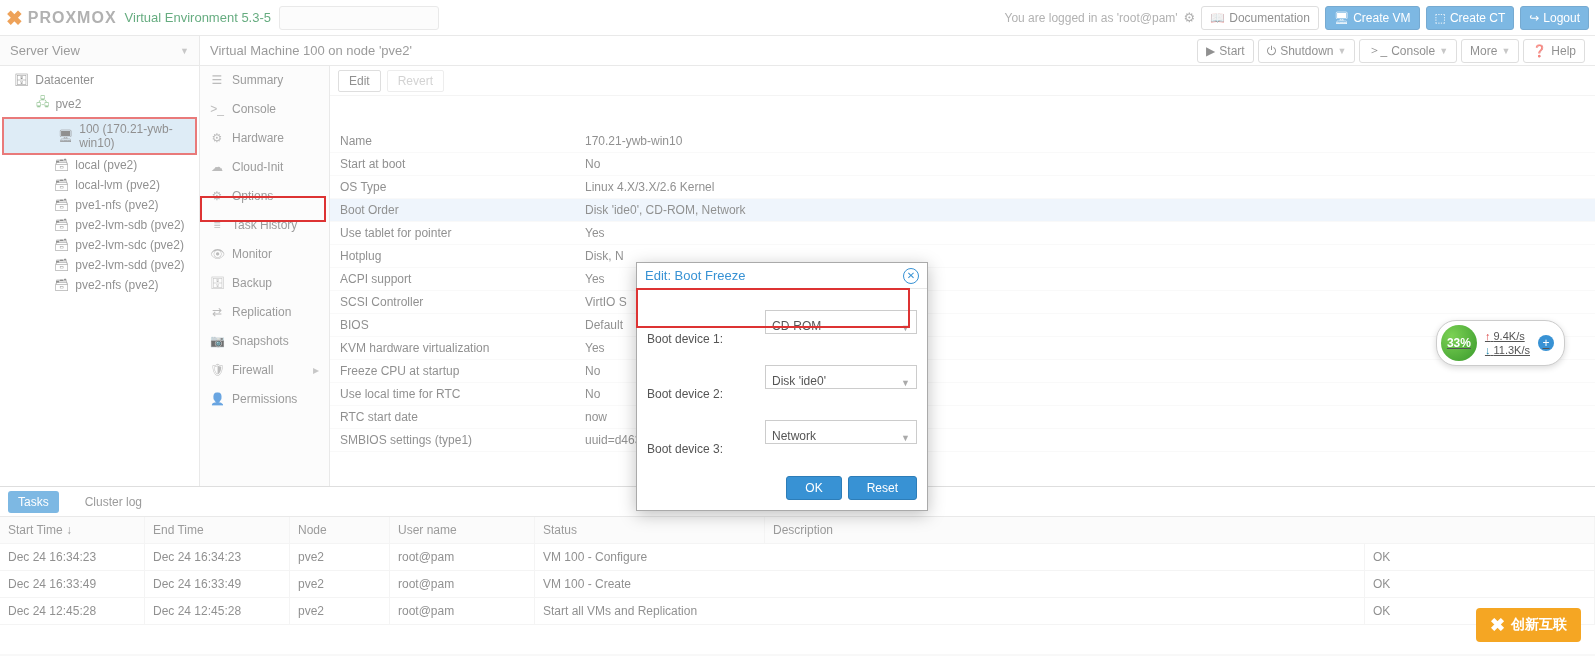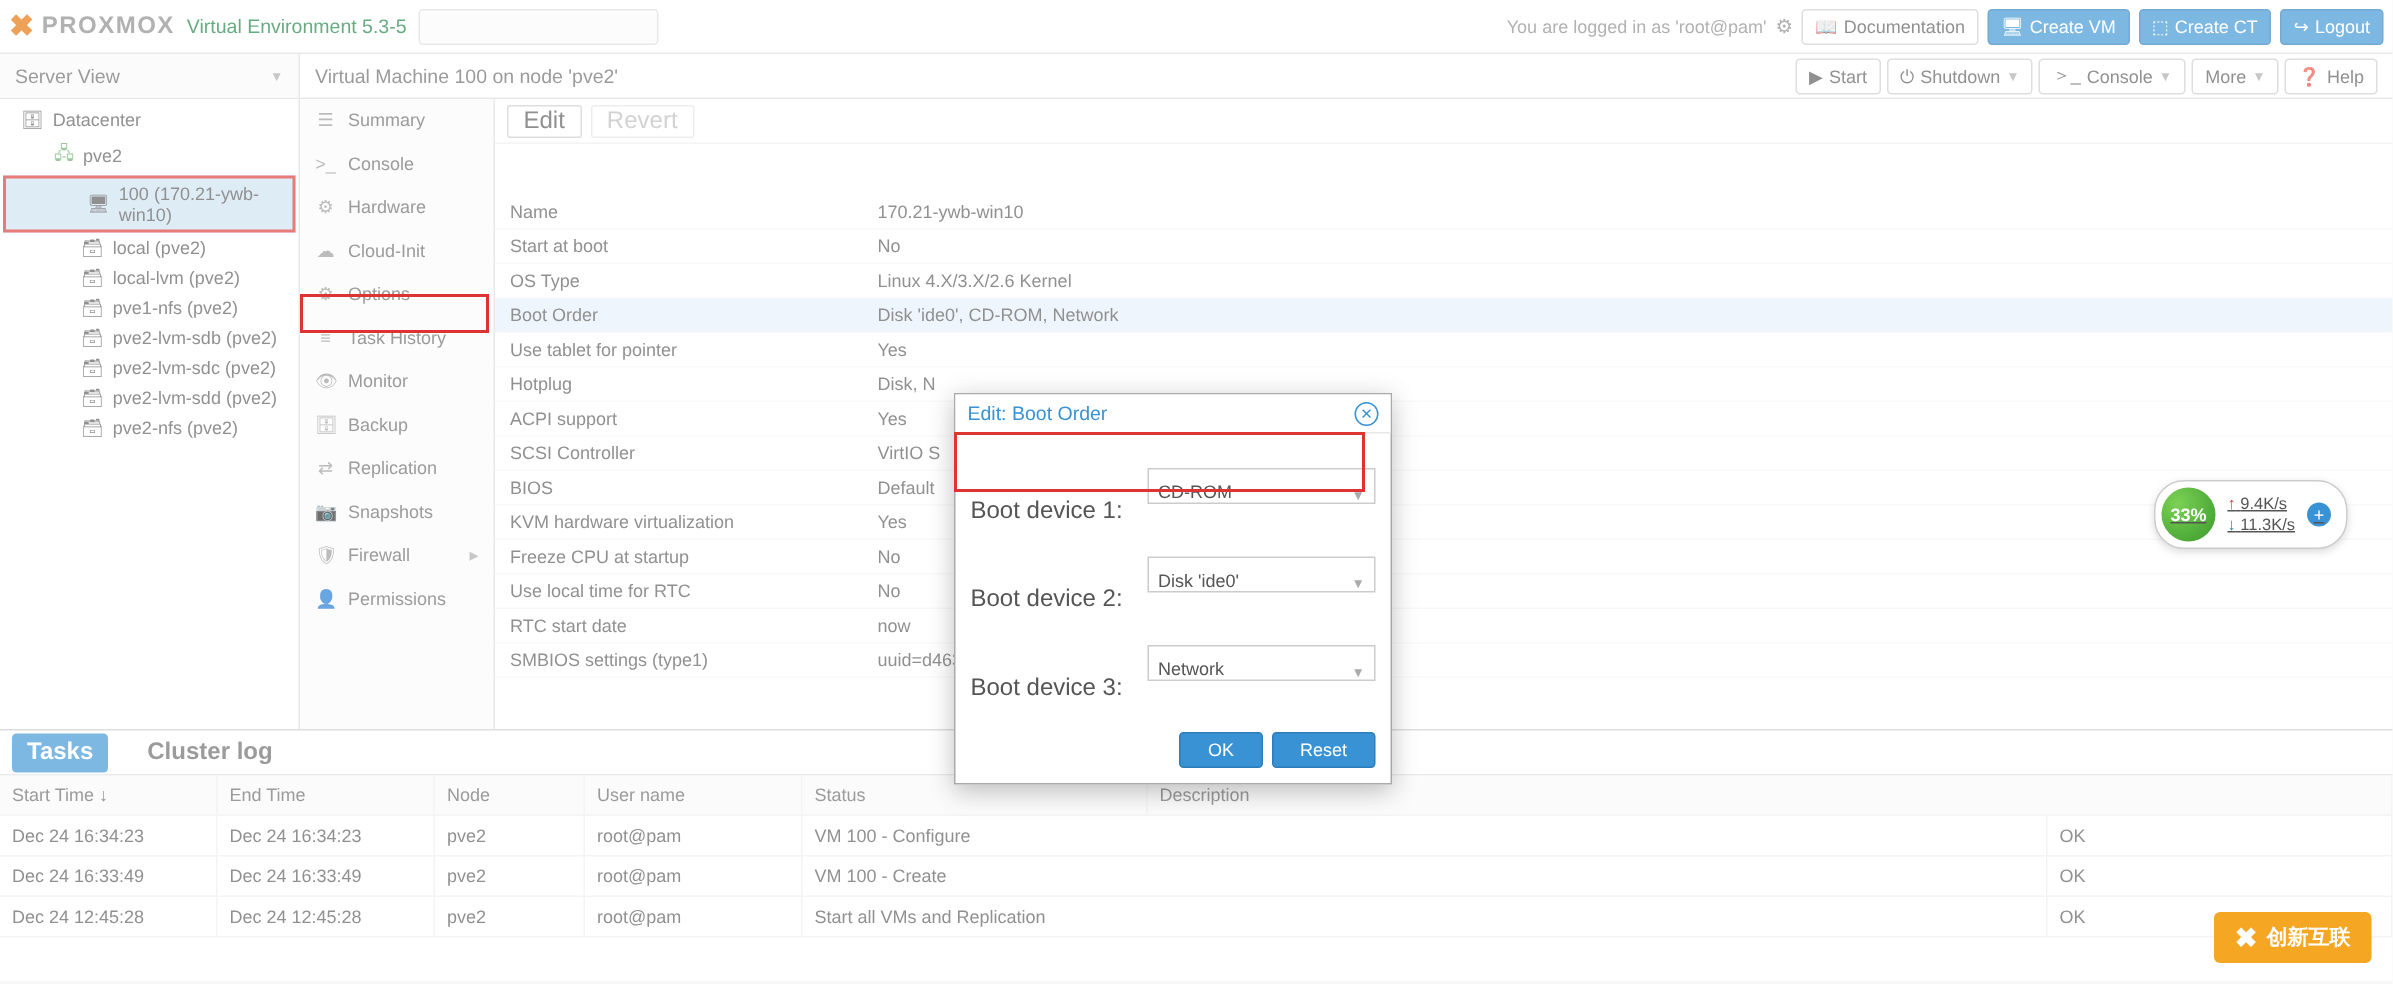--- a/index.html
+++ b/index.html
@@ -33,46 +33,46 @@
 .tree-item.l3 { padding-left: 54px; }
 .tree-item.hl { background: #cde2f2; }
 .hl-box { border: 2px solid #d33; }
 
 .side-menu { width: 130px; background: #fafafa; border-right: 1px solid #ddd; }
 .side-item { padding: 7px 10px; display: flex; align-items: center; gap: 8px; color: #666; font-size: 12px; cursor: pointer; border-bottom: 1px solid transparent; }
 .side-item .arrow { margin-left: auto; color: #aaa; }
 
 .content-panel { flex: 1; background: #fff; display: flex; flex-direction: column; }
 .content-toolbar { height: 30px; border-bottom: 1px solid #eee; display: flex; align-items: center; padding: 0 8px; gap: 6px; }
-.sm-btn { height: 22px; padding: 0 10px; border: 1px solid #ccc; background: #fff; border-radius: 2px; font-size: 16px; color: #555; cursor: pointer; }
+.sm-btn { height: 22px; padding: 0 10px; border: 1px solid #ccc; background: #fff; border-radius: 2px; font-size: 12px; color: #555; cursor: pointer; }
 .sm-btn.disabled { color: #bbb; border-color: #e4e4e4; }
 .options-table { flex: 1; overflow: auto; margin-top: 34px; }
 .opt-row { display: flex; padding: 4px 10px; font-size: 12px; color: #555; border-bottom: 1px solid #f6f6f6; }
 .opt-row.sel { background: #e6f0fa; }
 .opt-key { width: 245px; }
 .opt-val { flex: 1; }
 
 
 .bottom-panel { border-top: 1px solid #ccc; background: #fff; height: 168px; display: flex; flex-direction: column; }
 .bottom-tabs { height: 30px; display: flex; align-items: center; padding: 0 8px; gap: 16px; border-bottom: 1px solid #ddd; }
-.tab { padding: 4px 10px; font-size: 16px; color: #666; cursor: pointer; border-radius: 3px; font-weight: bold; }
+.tab { padding: 4px 10px; font-size: 12px; color: #666; cursor: pointer; border-radius: 3px; }
 .tab.active { background: #3892d4; color: #fff; }
 .log-table { flex: 1; overflow: hidden; }
 .log-header, .log-row { display: flex; font-size: 12px; color: #555; border-bottom: 1px solid #eee; }
 .log-header { background: #f9f9f9; font-weight: normal; color: #666; }
 .log-cell { padding: 6px 8px; border-right: 1px solid #eee; }
 .c-start { width: 145px; } .c-end { width: 145px; } .c-node { width: 100px; } .c-user { width: 145px; } .c-desc { flex: 1; } .c-status { width: 230px; }
 
 
 .dialog { position: absolute; left: 636px; top: 262px; width: 292px; background: #fff; border: 1px solid #aaa; box-shadow: 0 4px 16px rgba(0,0,0,0.25); z-index: 20; }
 .dialog-title { height: 26px; background: #fff; display: flex; align-items: center; padding: 0 8px; color: #3892d4; font-size: 13px; border-bottom: 1px solid #e8e8e8; justify-content: space-between; }
 .dialog-close { width: 16px; height: 16px; border: 1px solid #3892d4; border-radius: 50%; display: flex; align-items: center; justify-content: center; color: #3892d4; font-size: 10px; cursor: pointer; }
 .dialog-body { padding: 8px 10px; }
 .field-row { display: flex; align-items: center; margin-bottom: 6px; gap: 8px; }
-.field-label { width: 110px; font-size: 16px; color: #555; margin-top: 35px; }
+.field-label { width: 110px; font-size: 12px; color: #555; margin-top: 35px; }
 .field-select { flex: 1; height: 24px; border: 1px solid #ccc; padding: 0 6px; font-size: 12px; background: #fff; display: flex; align-items: flex-end; justify-content: space-between; }
 .dialog-footer { padding: 6px 10px 10px; display: flex; justify-content: flex-end; gap: 6px; }
 .dlg-btn { height: 24px; padding: 0 18px; background: #3892d4; color: #fff; border: 1px solid #2d7db8; border-radius: 3px; font-size: 12px; cursor: pointer; }
 .hl-red { position: absolute; border: 2px solid #d33; pointer-events: none; z-index: 25; }
 
 
 .speed-badge { position: absolute; right: 30px; top: 320px; background: #fff; border: 1px solid #ccc; border-radius: 20px; padding: 4px 10px 4px 4px; display: flex; align-items: center; gap: 8px; font-size: 11px; z-index: 30; box-shadow: 0 2px 6px rgba(0,0,0,0.15); text-decoration: underline; }
 .speed-circle { width: 36px; height: 36px; border-radius: 50%; background: radial-gradient(circle at 30% 30%, #7bd154, #3a9a2c); color: #fff; display: flex; align-items: center; justify-content: center; font-weight: bold; font-size: 12px; }
 .speed-lines { display: flex; flex-direction: column; line-height: 1.3; }
 .up-arr { color: #d44; } .dn-arr { color: #28a; }
@@ -348,21 +348,21 @@
           <div class="log-cell c-user">root@pam</div>
           <div class="log-cell c-desc">Start all VMs and Replication</div>
           <div class="log-cell c-status">OK</div>
         </div>
       </div>
   </div>
 </div>
 
 <div class="dialog">
   <div class="dialog-title">
-    <span>Edit: Boot Order</span>
+    <span>Edit: Boot Freeze</span>
     <span class="dialog-close">✕</span>
   </div>
   <div class="dialog-body" id="dialog-body">
       <div class="field-row">
         <div class="field-label">Boot device 1:</div>
         <div class="field-select">
           <span>CD-ROM</span>
           <span class="chevron">▼</span>
         </div>
       </div>

